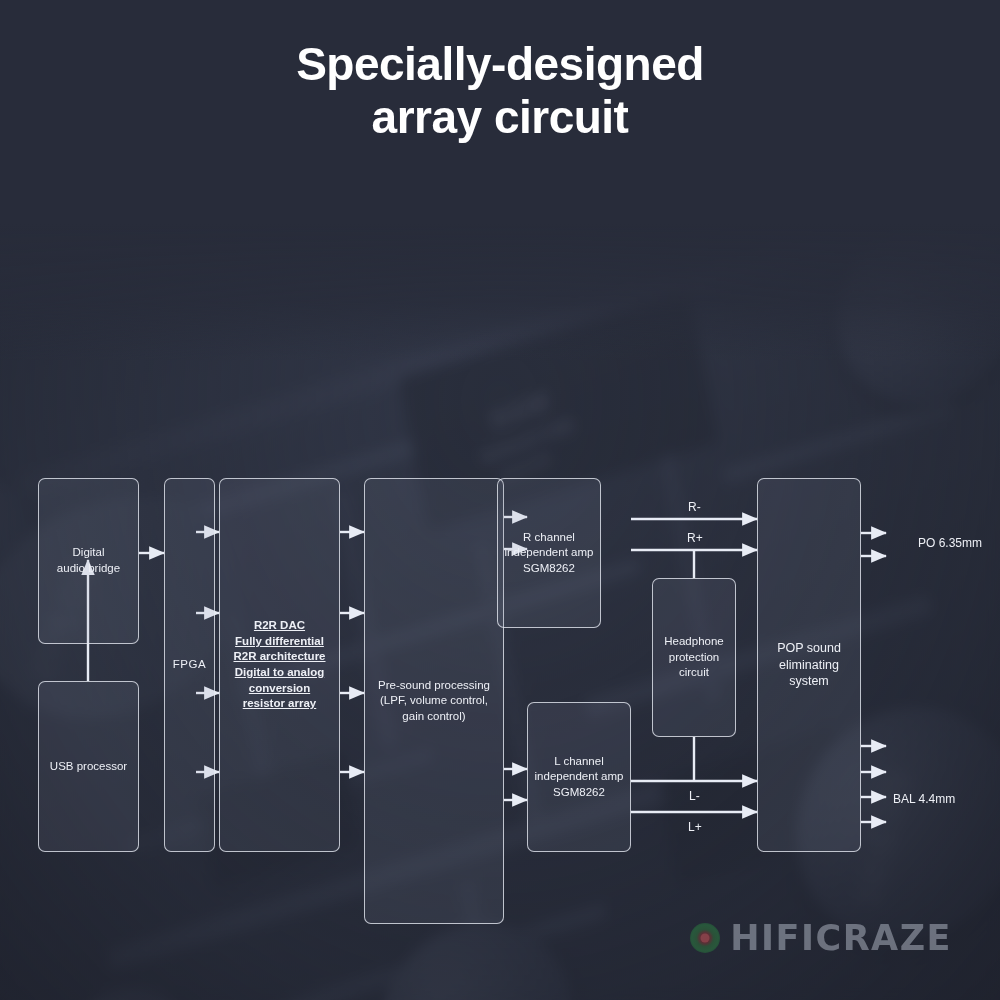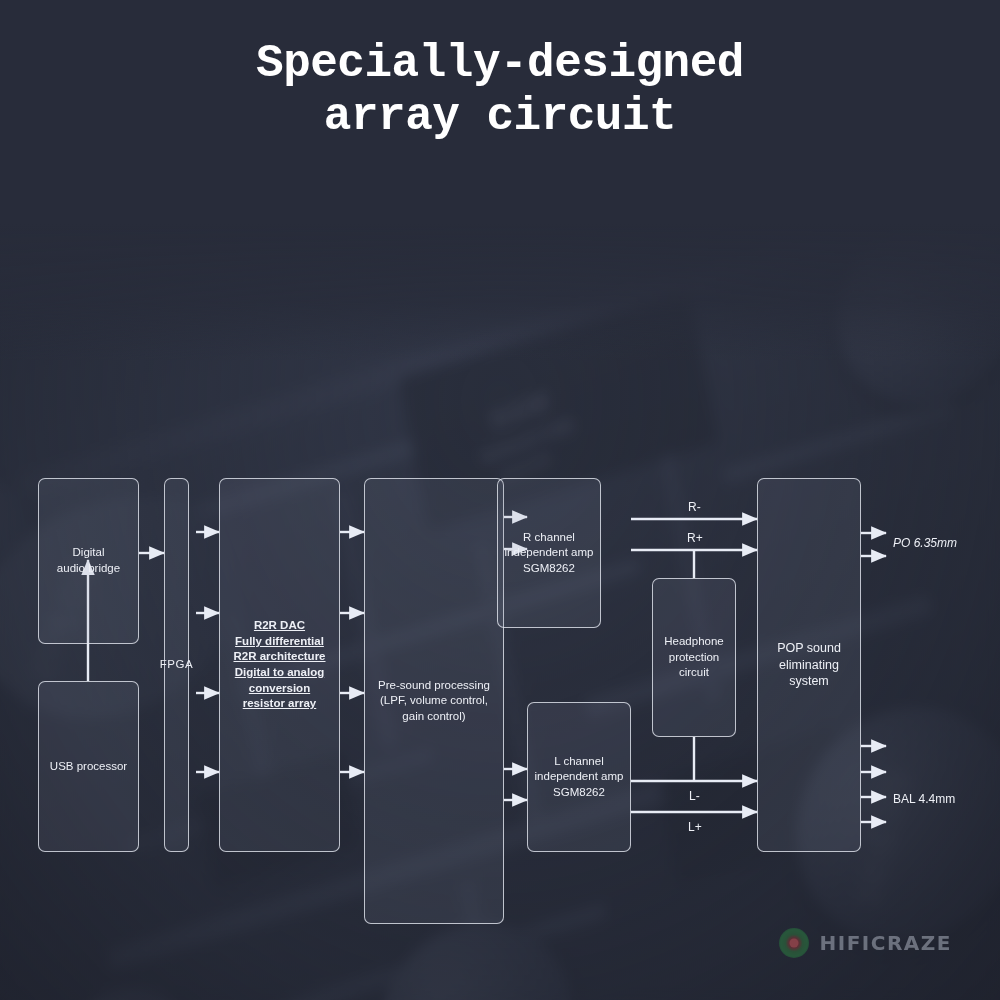--- a/index.html
+++ b/index.html
@@ -28,21 +28,21 @@
   .mark{position:absolute;color:#7d8498;font-weight:bold;letter-spacing:1px;opacity:.5;}
   .blurlayer{position:absolute;inset:0;backdrop-filter:blur(6px);}
   .vignette{position:absolute;inset:0;
       background:radial-gradient(ellipse at 50% 40%,rgba(40,44,58,.18) 0%,rgba(34,38,50,.62) 72%,rgba(30,33,44,.82) 100%);}
   .topfade{position:absolute;left:0;top:0;width:1000px;height:360px;
       background:linear-gradient(180deg,#282c3a 0%,#282c3a 62%,rgba(40,44,58,.75) 84%,rgba(40,44,58,0) 100%);}
 
   
   .header{position:absolute;left:0;top:0;width:1000px;z-index:5;}
   .title{color:#ffffff;text-align:center;font-weight:bold;font-size:46px;line-height:1.16;
-         margin:38px 0 0 0;letter-spacing:-.5px;font-family:Liberation Mono, monospace;}
+         margin:38px 0 0 0;letter-spacing:-.5px;}
   .subtitle{color:#e9ebf1;font-size:25.5px;line-height:1.58;margin:26px 38px 0 38px;
             letter-spacing:-.1px;}
 
   
   .diagram{position:absolute;left:0;top:0;width:1000px;height:1000px;z-index:6;}
   .node{position:absolute;border:1.4px solid rgba(232,236,245,.78);border-radius:7px;
         background:rgba(120,130,152,.085);
         color:#eef0f6;display:flex;align-items:center;justify-content:center;
         text-align:center;font-size:11.5px;line-height:1.35;padding:4px;box-sizing:border-box;}
   .node.glass{background:rgba(138,148,172,.13);}
@@ -50,21 +50,21 @@
   .lbl{position:absolute;color:#eef0f6;font-size:12px;white-space:nowrap;z-index:7;}
 
   svg.wires{position:absolute;left:0;top:0;width:1000px;height:1000px;overflow:visible;}
 
   
   .logo{position:absolute;right:48px;bottom:42px;display:flex;align-items:center;gap:10px;z-index:8;opacity:.62;}
   .logo-mark{width:30px;height:30px;border-radius:50%;position:relative;
      background:radial-gradient(circle at 50% 50%,#a33b3f 0%,#7b2f35 22%,#2f6b3c 40%,#2b7540 62%,#24593a 78%,rgba(40,60,50,0) 92%);}
   .logo-mark::after{content:"";position:absolute;left:50%;top:50%;width:9px;height:9px;
      transform:translate(-50%,-50%);border-radius:50%;background:#c05055;box-shadow:0 0 4px #8e3b40;}
-  .logo-text{font-size:20px;font-weight:bold;letter-spacing:1.5px;
+  .logo-text{font-size:35px;font-weight:bold;letter-spacing:1.5px;
      color:#9aa0ad;font-family:"DejaVu Sans", sans-serif;}
 </style>
 </head>
 <body>
 
 <div id="root">
 
   <div class="bg">
     <div class="bg-base"></div>
 
@@ -168,21 +168,21 @@
 
     <div class="node glass" style="left:38px;top:478px;width:101px;height:166px;">
       <span style="white-space:pre-line;">Digital
 audio bridge</span>
     </div>
 
     <div class="node glass" style="left:38px;top:681px;width:101px;height:171px;">
       <span style="white-space:pre-line;">USB processor</span>
     </div>
 
-    <div class="node glass" style="left:164px;top:478px;width:25px;height:374px;">
+    <div class="node glass" style="left:164px;top:478px;width:51px;height:374px;">
       <span style="white-space:pre-line;letter-spacing:.6px;">FPGA</span>
     </div>
 
     <div class="node glass" style="left:219px;top:478px;width:121px;height:374px;">
       <span style="white-space:pre-line;font-weight:bold;text-decoration:underline;">R2R DAC
 Fully differential
 R2R architecture
 Digital to analog
 conversion
 resistor array</span>
@@ -215,21 +215,21 @@
     <div class="node glass" style="left:652px;top:578px;width:84px;height:159px;">
       <span style="white-space:pre-line;">Headphone
 protection circuit</span>
     </div>
 
     <div class="lbl" style="left:688px;top:500px;">R-</div>
     <div class="lbl" style="left:687px;top:531px;">R+</div>
     <div class="lbl" style="left:689px;top:789px;">L-</div>
     <div class="lbl" style="left:688px;top:820px;">L+</div>
 
-    <div class="lbl" style="left:893px;top:536px;font-style:italic;">PO 6.35mm</div>
+    <div class="lbl" style="left:918px;top:536px;">PO 6.35mm</div>
     <div class="lbl" style="left:893px;top:792px;">BAL 4.4mm</div>
   </div>
 
   <div class="logo">
     <div class="logo-mark"></div>
     <div class="logo-text">HIFICRAZE</div>
   </div>
 
 </div>
 

